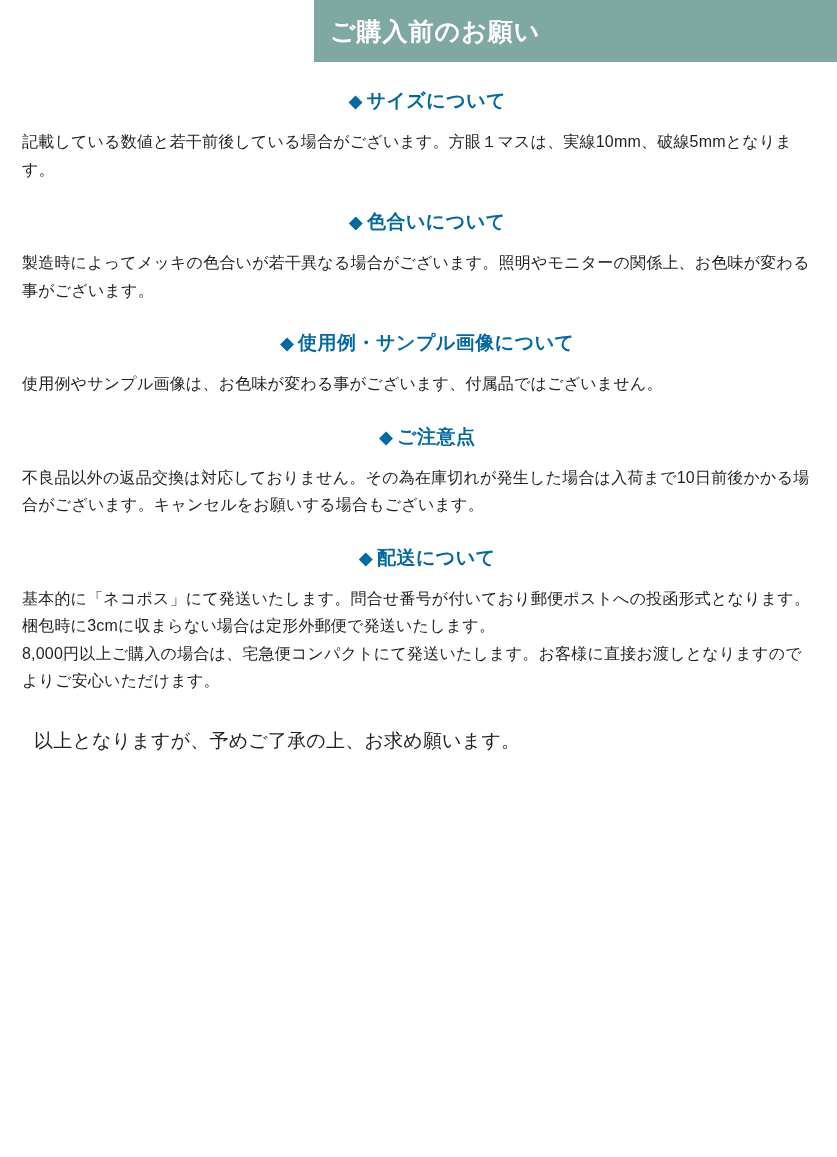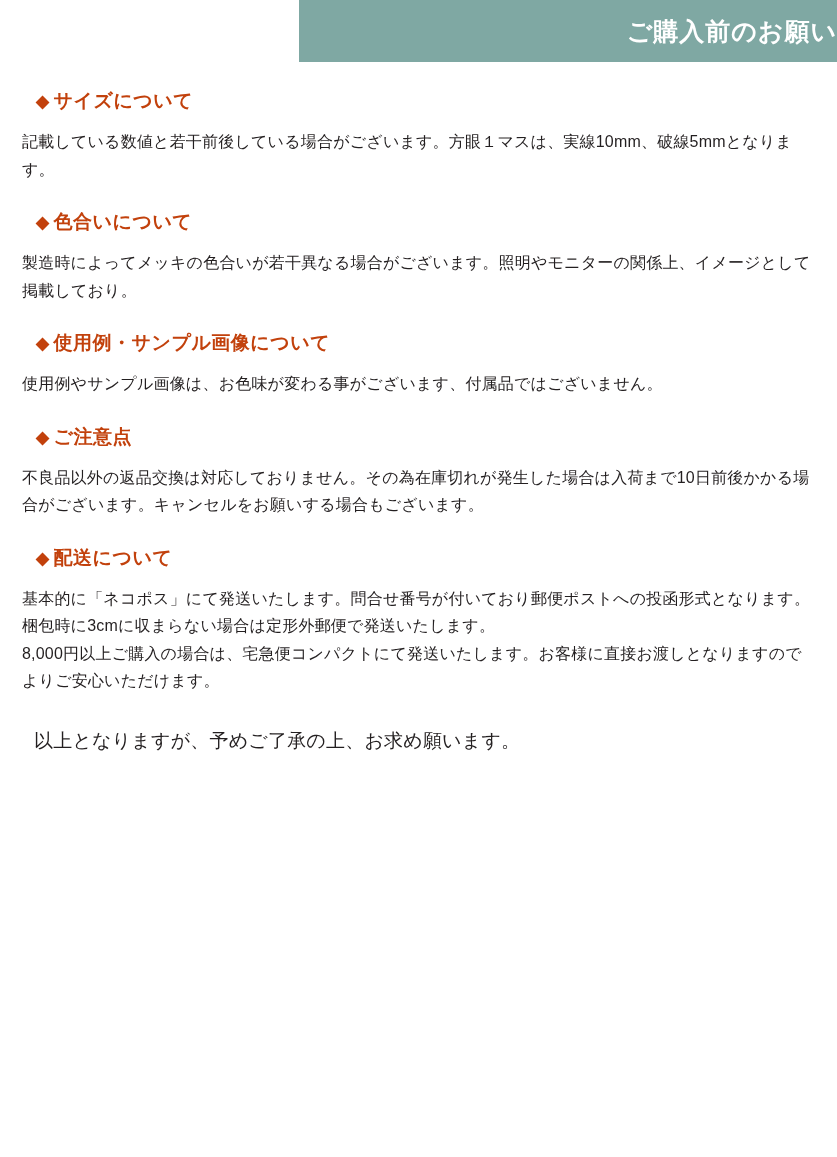--- a/index.html
+++ b/index.html
@@ -18,22 +18,21 @@
     position: relative;
     width: 837px;
     height: 1157px;
     box-sizing: border-box;
   }
   
   .header-band {
     position: relative;
     height: 62px;
     background: #7fa8a3;
-    margin: 0 0 0 1px;
-    text-align: right;
+    margin: 0 0 0 16px;
   }
   .header-left-block {
     position: absolute;
     left: 0;
     top: 0;
     width: 298px;
     height: 62px;
     background: #ffffff;
   }
   .header-title {
@@ -53,24 +52,25 @@
   }
   .content {
     padding: 0 18px 0 18px;
   }
   .section {
     margin: 0;
   }
   .section-heading {
     font-size: 19px;
     font-weight: bold;
-    color: #c2410c;
+    color: #0369a1;
     margin: 0;
     padding: 26px 0 0 18px;
     letter-spacing: 0.5px;
+    text-align: center;
   }
   .section-heading .diamond {
     display: inline-block;
     margin-right: 4px;
     font-size: 17px;
   }
   .section-body {
     font-size: 16px;
     line-height: 1.72;
     margin: 14px 0 0 0;
@@ -111,21 +111,21 @@
       <div class="section-body">
         <p>記載している数値と若干前後している場合がございます。方眼１マスは、実線10mm、破線5mmとなります。</p>
       </div>
     </div>
 
     <div class="section">
       <div class="section-heading">
         <span class="diamond">◆</span><span>色合いについて</span>
       </div>
       <div class="section-body">
-        <p>製造時によってメッキの色合いが若干異なる場合がございます。照明やモニターの関係上、イメージとして掲載しており。</p>
+        <p>製造時によってメッキの色合いが若干異なる場合がございます。照明やモニターの関係上、お色味が変わる事がございます。</p>
       </div>
     </div>
 
     <div class="section">
       <div class="section-heading">
         <span class="diamond">◆</span><span>使用例・サンプル画像について</span>
       </div>
       <div class="section-body">
         <p>使用例やサンプル画像は、お色味が変わる事がございます、付属品ではございません。</p>
       </div>

